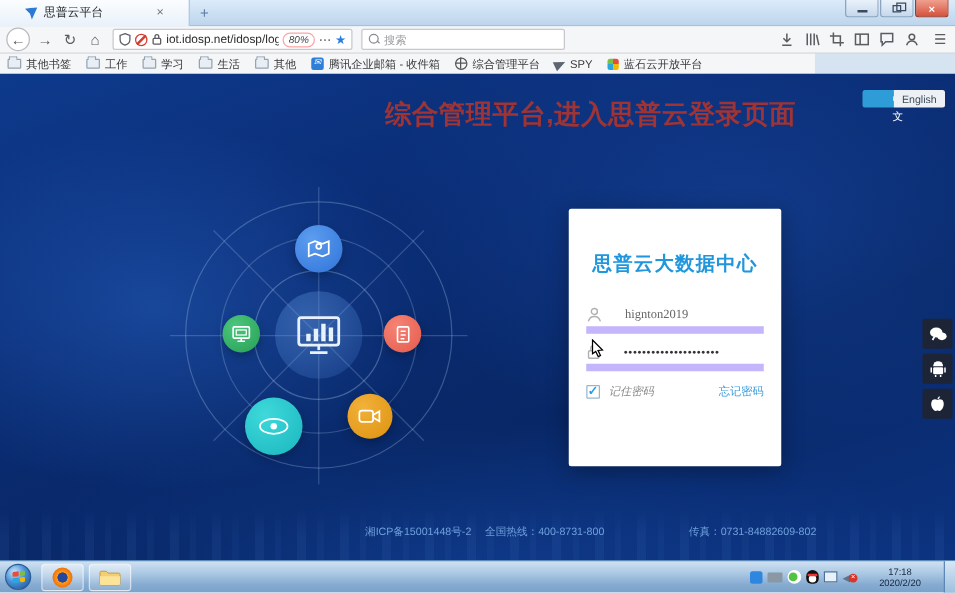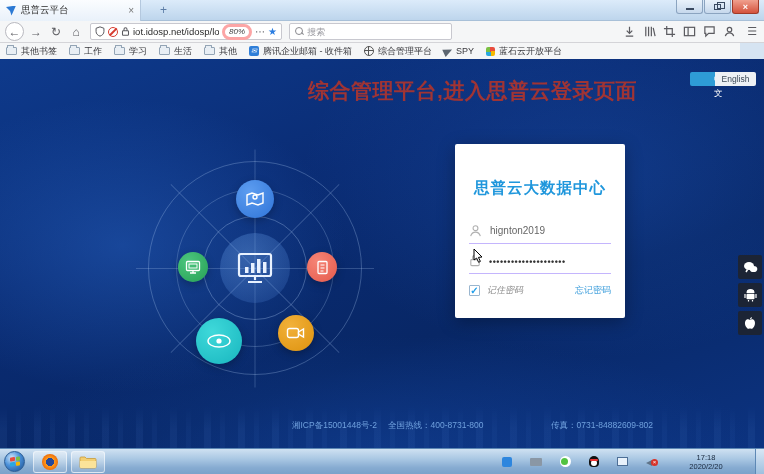--- a/index.html
+++ b/index.html
@@ -2,23 +2,23 @@
 <html><head>
 <meta charset="utf-8">
 <style>
   * { margin:0; padding:0; box-sizing:border-box; }
   html,body { width:764px; height:474px; overflow:hidden; font-family:"Liberation Sans", sans-serif; }
   .browser { position:relative; width:764px; height:474px; background:#d6e4f2; }
 
   
   .titlebar { position:absolute; left:0; top:0; width:764px; height:21px;
     background:linear-gradient(#dcebfa,#bdd5ec); border-bottom:1px solid #a8c0d8; }
-  .tab { position:absolute; left:0; top:0; width:141px; height:21px;
+  .tab { position:absolute; left:0; top:0; width:152px; height:21px;
     background:linear-gradient(#fbfdff,#e9f1fa); border-right:1px solid #b4c8de;
-    display:flex; align-items:center; padding:0 6px; gap:5px; }
+    display:flex; align-items:center; padding:0 20px; gap:5px; }
   .favicon { width:10px; height:10px; background:#2d7ad4; clip-path:polygon(0 15%,100% 0,55% 100%,40% 55%); }
   .tab-title { font-size:9.5px; color:#2b2b2b; flex:1; white-space:nowrap; overflow:hidden; }
   .tab-close { font-size:10px; color:#777; line-height:10px; cursor:default; }
   .newtab { position:absolute; left:160px; top:3px; font-size:12px; color:#5b7ca6; }
   .winbtns { position:absolute; right:5px; top:0; display:flex; gap:1px; }
   .winbtn { width:27px; height:14px; border:1px solid #8ba4c0; border-top:none;
     border-radius:0 0 3px 3px; background:linear-gradient(#e9f2fb,#c6d8ec);
     display:flex; align-items:center; justify-content:center; }
   .winbtn.close { background:linear-gradient(#f0a08e,#d4523c); border-color:#a03a28; color:#fff; font-size:9px; font-weight:bold; }
   .min-glyph { width:8px; height:2px; background:#3a4a61; margin-top:5px; }
@@ -27,39 +27,39 @@
 
   
   .navbar { position:absolute; left:0; top:21px; width:764px; height:22px; background:#f5f6f7;
     border-bottom:1px solid #d4d4d8; display:flex; align-items:center; padding:0 5px; gap:4px; }
   .nav-ic { color:#5b5b60; font-size:12px; width:16px; text-align:center; line-height:16px; }
   .back-btn { width:19px; height:19px; border:1px solid #b9b9c0; border-radius:50%; background:#fff;
     display:flex; align-items:center; justify-content:center; color:#5b5b60; font-size:12px; }
   .urlbar { width:192px; height:17px; background:#fff; border:1px solid #c8c8cf; border-radius:2px;
     display:flex; align-items:center; padding:0 4px; gap:3px; margin-left:2px; }
   .url-text { flex:1; font-size:9.5px; color:#2b2b2b; white-space:nowrap; overflow:hidden; }
-  .zoom-pill { font-size:8px; color:#444; border:3px solid #fca5a5; border-radius:8px; padding:0 4px; line-height:10px;font-style:italic; }
+  .zoom-pill { font-size:8px; color:#444; border:1px solid #fca5a5; border-radius:8px; padding:0 4px; line-height:10px;font-style:italic; }
   .more-dots { font-size:10px; color:#5b5b60; }
   .star { color:#2a7de1; font-size:10px; }
   .blocked { position:relative; width:10px; height:10px; }
   .blocked::before { content:""; position:absolute; inset:0; border:1.5px solid #d63b2f; border-radius:50%; }
   .blocked::after { content:""; position:absolute; left:0; top:4px; width:10px; height:1.5px; background:#d63b2f; transform:rotate(-45deg); }
   .searchbox { width:163px; height:17px; background:#fff; border:1px solid #c8c8cf; border-radius:2px;
     display:flex; align-items:center; padding:0 5px; gap:4px; margin-left:3px; }
   .searchbox input { border:none; outline:none; width:100%; font-size:9px; color:#333; font-family:"Liberation Sans",sans-serif; }
   .searchbox input::placeholder { color:#9a9aa0; }
   .mag { position:relative; width:9px; height:9px; }
   .mag::before { content:""; position:absolute; left:0; top:0; width:6px; height:6px; border:1.2px solid #8a8a8f; border-radius:50%; }
   .mag::after { content:""; position:absolute; left:6px; top:6px; width:3px; height:1.2px; background:#8a8a8f; transform:rotate(45deg); }
   .tool-icons { margin-left:auto; display:flex; align-items:center; gap:7px; padding-right:2px; }
   .tool-icons svg { display:block; }
   .menu-glyph { font-size:11px; color:#5b5b60; margin-left:4px; }
 
   
-  .bookmarks { position:absolute; left:0; top:43px; width:740px; height:16px; background:#f5f6f7;
+  .bookmarks { position:absolute; left:0; top:43px; width:652px; height:16px; background:#f5f6f7;
     display:flex; align-items:center; padding:0 6px; gap:12px; }
   .bm { display:flex; align-items:center; gap:4px; font-size:9px; color:#38383d; white-space:nowrap; }
   .folder-ic { width:11px; height:8px; border:1px solid #93a4b5; background:#e8eef4; border-radius:1px; position:relative; }
   .folder-ic::before { content:""; position:absolute; left:0; top:-3px; width:5px; height:2px; background:#e8eef4; border:1px solid #93a4b5; border-bottom:none; border-radius:1px 1px 0 0; }
   .mail-ic { width:10px; height:10px; background:#2f7ed8; border-radius:2px; color:#fff; font-size:7px; line-height:10px; text-align:center; }
   .globe-ic { width:10px; height:10px; border:1.2px solid #555; border-radius:50%; position:relative; }
   .globe-ic::before { content:""; position:absolute; left:-1px; top:3px; width:9px; height:1px; background:#555; }
   .globe-ic::after { content:""; position:absolute; left:3px; top:-1px; width:1px; height:9px; background:#555; }
   .spy-ic { width:0; height:0; border-left:4px solid transparent; border-right:4px solid transparent; border-bottom:9px solid #5d6670; transform:rotate(65deg); }
   .dots-ic { width:9px; height:9px; border-radius:2px;
@@ -97,26 +97,26 @@
     display:flex; align-items:center; justify-content:center; }
   .sat { position:absolute; border-radius:50%; display:flex; align-items:center; justify-content:center;
     box-shadow:0 3px 8px rgba(0,0,0,.25); }
   .sat.map { left:91px; top:22px; width:38px; height:38px; background:radial-gradient(circle at 35% 30%, #5d9df0, #2f74d8); }
   .sat.mon { left:33px; top:94px; width:30px; height:30px; background:radial-gradient(circle at 35% 30%, #4cc67e, #27a055); }
   .sat.doc { left:162px; top:94px; width:30px; height:30px; background:radial-gradient(circle at 35% 30%, #f58476, #e55a4b); }
   .sat.eye { left:51px; top:160px; width:46px; height:46px; background:radial-gradient(circle at 35% 30%, #3fd9da, #18b6bf); }
   .sat.cam { left:133px; top:157px; width:36px; height:36px; background:radial-gradient(circle at 35% 30%, #f2b13a, #dd920e); }
 
   
-  .card { position:absolute; left:455px; top:85px; width:170px; height:174px; background:#fff;
+  .card { position:absolute; left:455px; top:108px; width:170px; height:206px; background:#fff;
     border-radius:2px; box-shadow:0 4px 18px rgba(0,0,0,.30); }
   .card-title { position:absolute; left:0; top:34px; width:170px; text-align:center;
     font-size:15.5px; font-weight:bold; color:#2097dc; letter-spacing:1px; }
-  .inrow { position:absolute; left:14px; width:142px; height:26px; border-bottom:1px solid #c4b5fd;
-    display:flex; align-items:center; gap:8px; }
+  .inrow { position:absolute; left:14px; width:142px; height:26px; border-bottom:6px solid #c4b5fd;
+    display:flex; align-items:center; gap:18px;font-family:Liberation Serif, serif; }
   .inrow.user { top:74px; }
   .inrow.pass { top:104px; }
   .inrow svg { flex:none; }
   .user-text { font-size:10px; color:#666; }
   .pass-dots { font-size:9px; color:#333; letter-spacing:.5px; font-weight:bold; margin-top:2px; }
   .cursor-arrow { position:absolute; left:18px; top:104px; z-index:5; }
   .optrow { position:absolute; left:14px; top:140px; width:142px; display:flex; align-items:center; }
   .checkbox { width:11px; height:11px; border:1px solid #9ab6cf; border-radius:1px; background:#fff;
     color:#1e9dea; font-size:10px; line-height:10px; text-align:center; font-weight:bold; }
   .remember { font-size:9px; color:#8a8a8a; margin-left:7px;font-style:italic; }
@@ -142,21 +142,21 @@
     background:radial-gradient(circle at 35% 30%, #cfe6fa 0%, #4a90d9 45%, #1b4e8e 100%);
     border:1px solid #2b5c94; display:flex; align-items:center; justify-content:center; }
   .winflag { width:10px; height:9px; display:grid; grid-template-columns:1fr 1fr; gap:1px; transform:skewY(-6deg); }
   .winflag i { border-radius:1px; }
   .winflag i:nth-child(1){background:#e84c3d;} .winflag i:nth-child(2){background:#7bc043;}
   .winflag i:nth-child(3){background:#29a8e0;} .winflag i:nth-child(4){background:#f5b800;}
   .tb-btn { width:34px; height:22px; margin:0 2px; border-radius:3px; border:1px solid rgba(255,255,255,.55);
     background:linear-gradient(rgba(255,255,255,.45),rgba(255,255,255,.12)); display:flex; align-items:center; justify-content:center; }
   .ff-ic { width:16px; height:16px; border-radius:50%;
     background:radial-gradient(circle at 50% 50%, #24489c 0 34%, #ff9a1f 38%, #e55b00 85%); }
-  .tray { margin-left:auto; display:flex; align-items:center; gap:18px; }
+  .tray { margin-left:auto; display:flex; align-items:center; gap:4px; }
   .t-blue { width:10px; height:10px; background:#2e86de; border-radius:2px; }
   .t-gray { width:12px; height:8px; background:#8a97a5; border-radius:1px; }
   .t-wx { width:11px; height:11px; background:#fff; border-radius:50%; position:relative; }
   .t-wx::before { content:""; position:absolute; left:1px; top:2px; width:7px; height:7px; background:#52c341; border-radius:50%; }
   .t-qq { width:10px; height:11px; background:#111; border-radius:5px 5px 4px 4px; position:relative; }
   .t-qq::before { content:""; position:absolute; left:2px; top:4px; width:6px; height:6px; background:#fff; border-radius:50%; }
   .t-qq::after { content:""; position:absolute; left:1px; top:3px; width:8px; height:2px; background:#e33; border-radius:1px; }
   .t-net { width:11px; height:9px; border:1px solid #4d6f96; background:#e8f1fa; }
   .t-vol { position:relative; width:11px; height:10px; }
   .t-vol::before { content:""; position:absolute; left:0; top:3px; border-top:3px solid transparent; border-bottom:3px solid transparent; border-right:6px solid #5f7388; }

